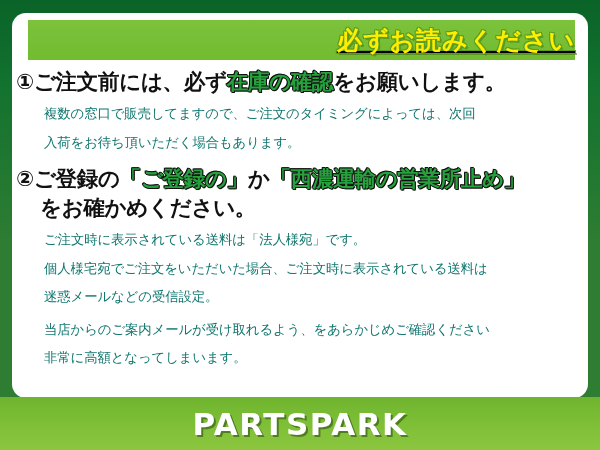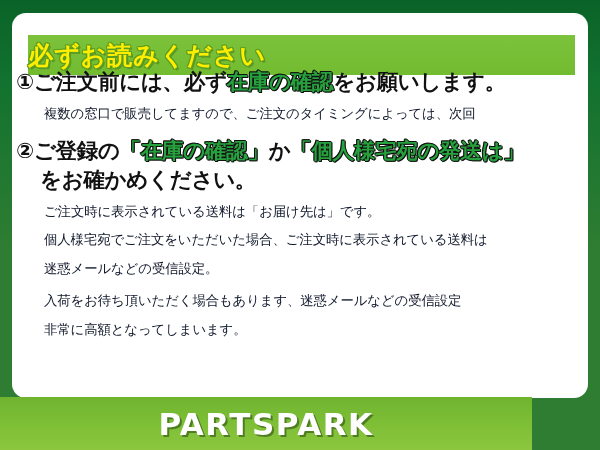--- a/index.html
+++ b/index.html
@@ -33,28 +33,29 @@
     background: #ffffff;
     border-radius: 14px;
     box-sizing: border-box;
     overflow: hidden;
   }
 
   
   .banner {
     position: absolute;
     left: 16px;
-    top: 22px;
+    top: 7px;
     width: 547px;
     height: 40px;
     background: #76bf36;
     background: linear-gradient(180deg, #7cc23c 0%, #72bc30 100%);
     display: flex;
     align-items: center;
-    justify-content: flex-start;
+    justify-content: flex-end;
+    text-decoration: underline;
   }
   .banner-title {
     font-family: "DejaVu Sans", "Liberation Sans", sans-serif;
     font-size: 25px;
     font-weight: bold;
     color: #ffee00;
     letter-spacing: 1px;
     text-shadow:
       -1px 0 #5d9e22, 1px 0 #5d9e22, 0 -1px #5d9e22, 0 1px #5d9e22,
       1px 1px #5d9e22, -1px -1px #5d9e22, 1px -1px #5d9e22, -1px 1px #5d9e22,
@@ -93,37 +94,37 @@
   .marker {
     color: #111111;
   }
 
   .subs {
     margin-top: 2px;
     padding-left: 28px;
   }
   .sub-line {
     font-size: 13.4px;
-    color: #0f172a;
+    color: #0f766e;
     line-height: 20.5px;
     letter-spacing: -0.1px;
     white-space: nowrap;
     margin-top: 8px;
   }
 
   .item-1 { margin-top: 0px; }
   .item-2 { margin-top: 11px; }
   .item-3 { margin-top: 12px; }
 
   
   .footer {
     position: absolute;
     left: 0;
     bottom: 0;
-    width: 532px;
+    width: 600px;
     height: 53px;
     background: linear-gradient(180deg, #6fb42f 0%, #7cbe35 45%, #8cc63f 100%);
     display: flex;
     align-items: center;
     justify-content: center;
   }
   .brand {
     font-family: "DejaVu Sans", "Liberation Sans", sans-serif;
     font-size: 31px;
     font-weight: bold;
@@ -145,38 +146,39 @@
     </div>
 
     <div class="items">
 
       <div class="item item-1">
         <div class="item-head">
           <span class="marker">①</span><span>ご注文前には、必ず</span><span class="hl">在庫の確認</span><span>をお願いします。</span>
         </div>
         <div class="subs">
           <div class="sub-line">複数の窓口で販売してますので、ご注文のタイミングによっては、次回</div>
+          <div class="sub-line">入荷をお待ち頂いただく場合もあります。</div>
         </div>
       </div>
 
       <div class="item item-2">
         <div class="item-head">
-          <span class="marker">②</span><span>ご登録の</span><span class="hl">「在庫の確認」</span><span>か</span><span class="hl">「個人様宅宛の発送は」</span>
+          <span class="marker">②</span><span>ご登録の</span><span class="hl">「ご登録の」</span><span>か</span><span class="hl">「西濃運輸の営業所止め」</span>
         </div>
         <div class="item-head head-indent">をお確かめください。</div>
         <div class="subs">
-          <div class="sub-line">ご注文時に表示されている送料は「お届け先は」です。</div>
+          <div class="sub-line">ご注文時に表示されている送料は「法人様宛」です。</div>
           <div class="sub-line">個人様宅宛でご注文をいただいた場合、ご注文時に表示されている送料は</div>
           <div class="sub-line">迷惑メールなどの受信設定。</div>
         </div>
       </div>
 
       <div class="item item-3">
         <div class="subs">
-          <div class="sub-line">入荷をお待ち頂いただく場合もあります、迷惑メールなどの受信設定</div>
+          <div class="sub-line">当店からのご案内メールが受け取れるよう、をあらかじめご確認ください</div>
           <div class="sub-line">非常に高額となってしまいます。</div>
         </div>
       </div>
 
     </div>
   </div>
 
   <div class="footer">
     <div class="brand">PARTSPARK</div>
   </div>

